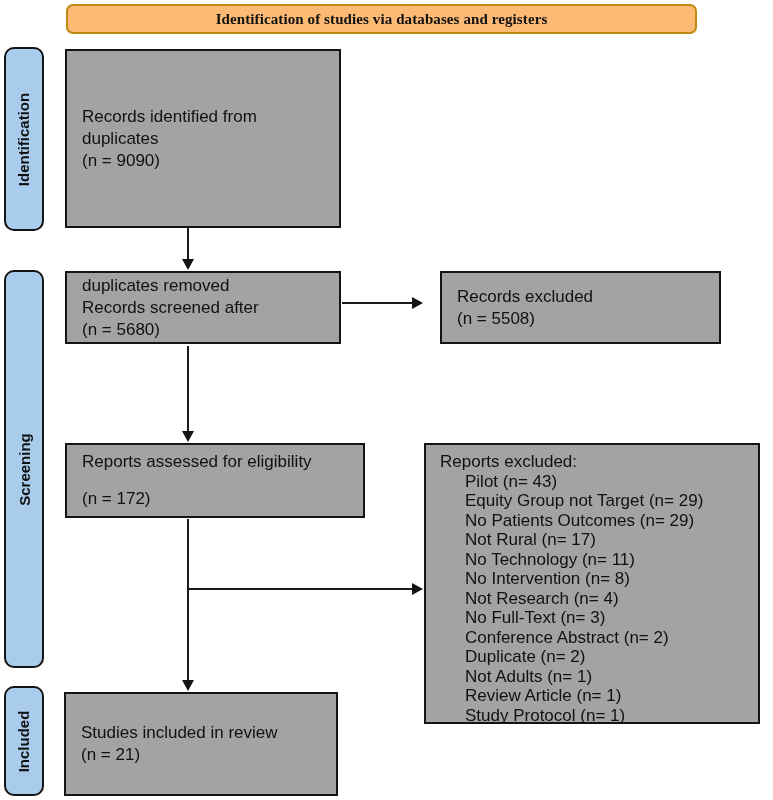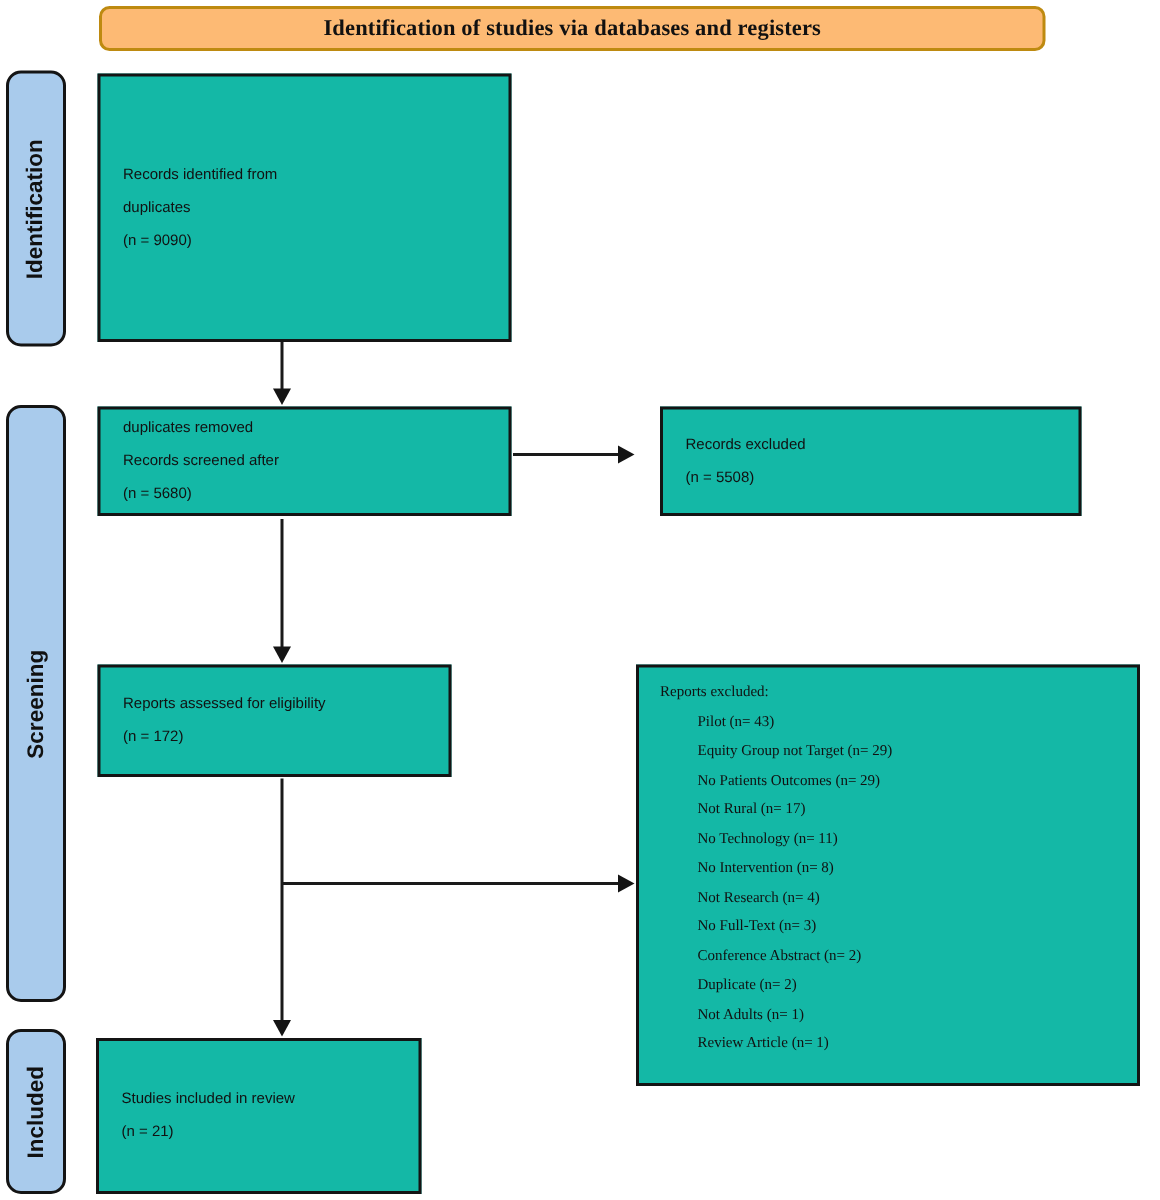--- a/index.html
+++ b/index.html
@@ -16,22 +16,22 @@
   }
   .stage{
     position:absolute;left:4px;width:40px;background:#A9CBEC;
     border:2px solid #141414;border-radius:10px;box-sizing:border-box;
     display:flex;align-items:center;justify-content:center;
   }
   .stage span{
     transform:rotate(-90deg);white-space:nowrap;font-weight:bold;font-size:15px;
   }
   .pbox{
-    position:absolute;background:#14b8a6;border:2px solid #141414;box-sizing:border-box;
-    font-size:10px;line-height:22px;
+    position:absolute;background:#a3a3a3;border:2px solid #141414;box-sizing:border-box;
+    font-size:17px;line-height:22px;
     display:flex;flex-direction:column;justify-content:center;
     padding:6px 10px 6px 15px;
   }
   .pbox.list{
     justify-content:flex-start;line-height:19.5px;padding-top:7px;padding-left:14px;
   }
   .pbox.list .item{padding-left:25px;}
   .vline{position:absolute;width:1.5px;background:#1a1a1a;}
   .hline{position:absolute;height:1.5px;background:#1a1a1a;}
   .tri-down{
@@ -72,42 +72,43 @@
   <div>duplicates removed</div>
   <div>Records screened after</div>
   <div>(n = 5680)</div>
 </div>
 
 <div class="pbox" style="left:440px;top:271px;width:281px;height:73px;">
   <div>Records excluded</div>
   <div>(n = 5508)</div>
 </div>
 
-<div class="pbox" style="left:65px;top:443px;width:236px;height:75px;">
+<div class="pbox" style="left:65px;top:443px;width:300px;height:75px;justify-content:space-between;">
   <div>Reports assessed for eligibility</div>
   <div>(n = 172)</div>
 </div>
 
-<div class="pbox list" style="left:424px;top:443px;width:336px;height:281px;font-family:Liberation Serif, serif;">
+<div class="pbox list" style="left:424px;top:443px;width:336px;height:281px;">
   <div>Reports excluded:</div>
   <div class="item">Pilot (n= 43)</div>
   <div class="item">Equity Group not Target (n= 29)</div>
   <div class="item">No Patients Outcomes (n= 29)</div>
   <div class="item">Not Rural (n= 17)</div>
   <div class="item">No Technology (n= 11)</div>
   <div class="item">No Intervention (n= 8)</div>
   <div class="item">Not Research (n= 4)</div>
   <div class="item">No Full-Text (n= 3)</div>
   <div class="item">Conference Abstract (n= 2)</div>
   <div class="item">Duplicate (n= 2)</div>
   <div class="item">Not Adults (n= 1)</div>
   <div class="item">Review Article (n= 1)</div>
+  <div class="item">Study Protocol (n= 1)</div>
 </div>
 
-<div class="pbox" style="left:64px;top:692px;width:217px;height:104px;">
+<div class="pbox" style="left:64px;top:692px;width:274px;height:104px;">
   <div>Studies included in review</div>
   <div>(n = 21)</div>
 </div>
 
 <div class="vline" style="left:187px;top:228px;height:32px;"></div>
 <div class="tri-down" style="left:182px;top:259px;"></div>
 
 <div class="hline" style="left:342px;top:302px;width:71px;"></div>
 <div class="tri-right" style="left:412px;top:297px;"></div>
 

